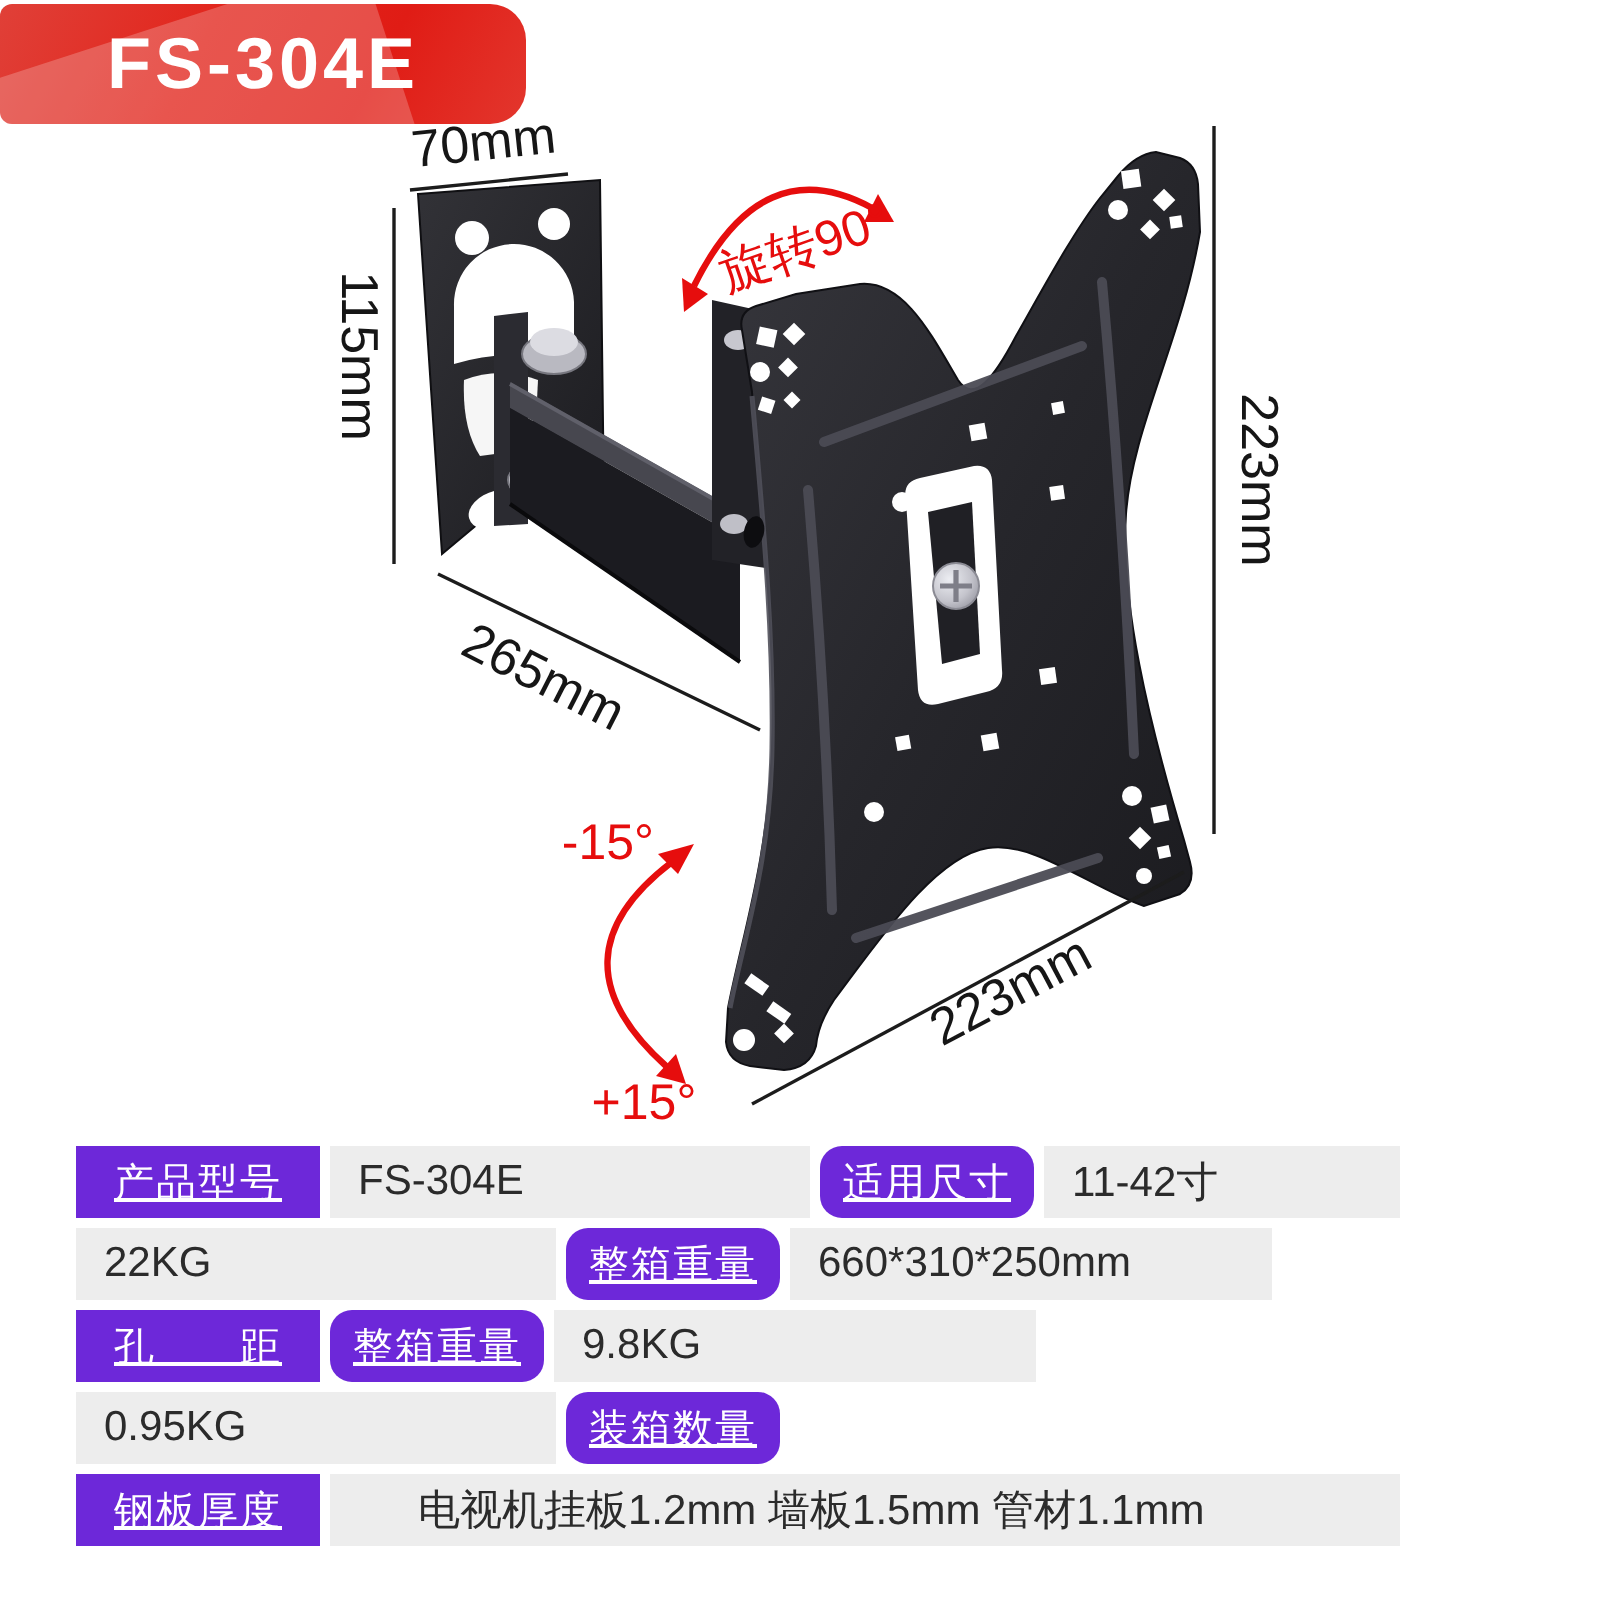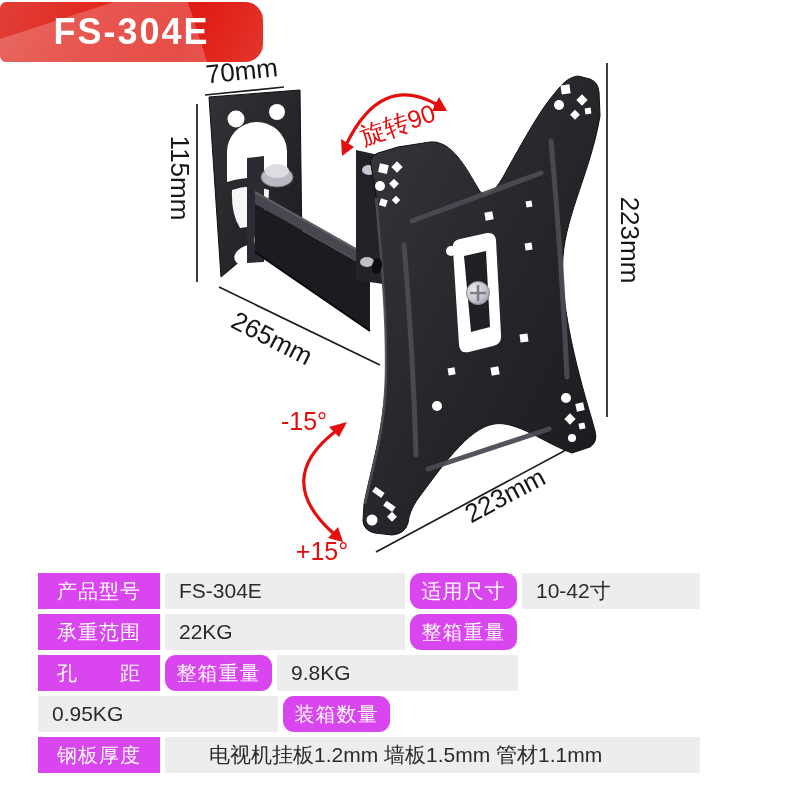--- a/index.html
+++ b/index.html
@@ -30,22 +30,22 @@
   .redtext { fill:#e60d0d; font-size:25px; }
   .dimline { stroke:#1c1c1c; stroke-width:1.7; }
   .redline { stroke:#e60d0d; stroke-width:3.2; fill:none; }
   .redfill { fill:#e60d0d; }
   .hole { fill:#ffffff; }
   .ridge { stroke:#4b4b54; stroke-width:5; fill:none; stroke-linecap:round; opacity:0.95; }
   
   .spec { position:absolute; left:38px; top:573px; width:725px; }
   .spec .row { display:flex; gap:5px; height:36px; margin-bottom:5px; }
   .cl {
-    width:122px; background:#d946ef; color:#ffffff; font-size:20px; letter-spacing:1px;
-    display:flex; align-items:center; justify-content:center; flex:none;
+    width:122px; background:#6d28d9; color:#ffffff; font-size:20px; letter-spacing:1px;
+    display:flex; align-items:center; justify-content:center; flex:none;text-decoration:underline;
   }
   .cl.c2 { width:107px;border-radius:11px; }
   .cv {
     background:#ededed; color:#2b2b2b; font-size:21px;
     display:flex; align-items:center; padding-left:14px; box-sizing:border-box; flex:none;
   }
   .cv.v1 { width:240px; }
   .cv.v2 { width:241px; }
   .cv.vfull { width:598px;padding-left:44px; }
 </style>
@@ -183,26 +183,26 @@
       <text class="redtext" x="304" y="423" text-anchor="middle" dominant-baseline="middle">-15°</text>
       <text class="redtext" x="322" y="553" text-anchor="middle" dominant-baseline="middle">+15°</text>
     </g>
   </svg>
 
   <div class="spec">
     <div class="row">
       <div class="cl">产品型号</div>
       <div class="cv v1">FS-304E</div>
       <div class="cl c2">适用尺寸</div>
-      <div class="cv v2">10-42寸</div>
-    </div>
-    <div class="row">
-      <div class="cl">承重范围</div>
+      <div class="cv v2">11-42寸</div>
+    </div>
+    <div class="row">
       <div class="cv v1">22KG</div>
       <div class="cl c2">整箱重量</div>
+      <div class="cv v2">660*310*250mm</div>
     </div>
     <div class="row">
       <div class="cl">孔　　距</div>
       <div class="cl c2">整箱重量</div>
       <div class="cv v2">9.8KG</div>
     </div>
     <div class="row">
       <div class="cv v1">0.95KG</div>
       <div class="cl c2">装箱数量</div>
     </div>

